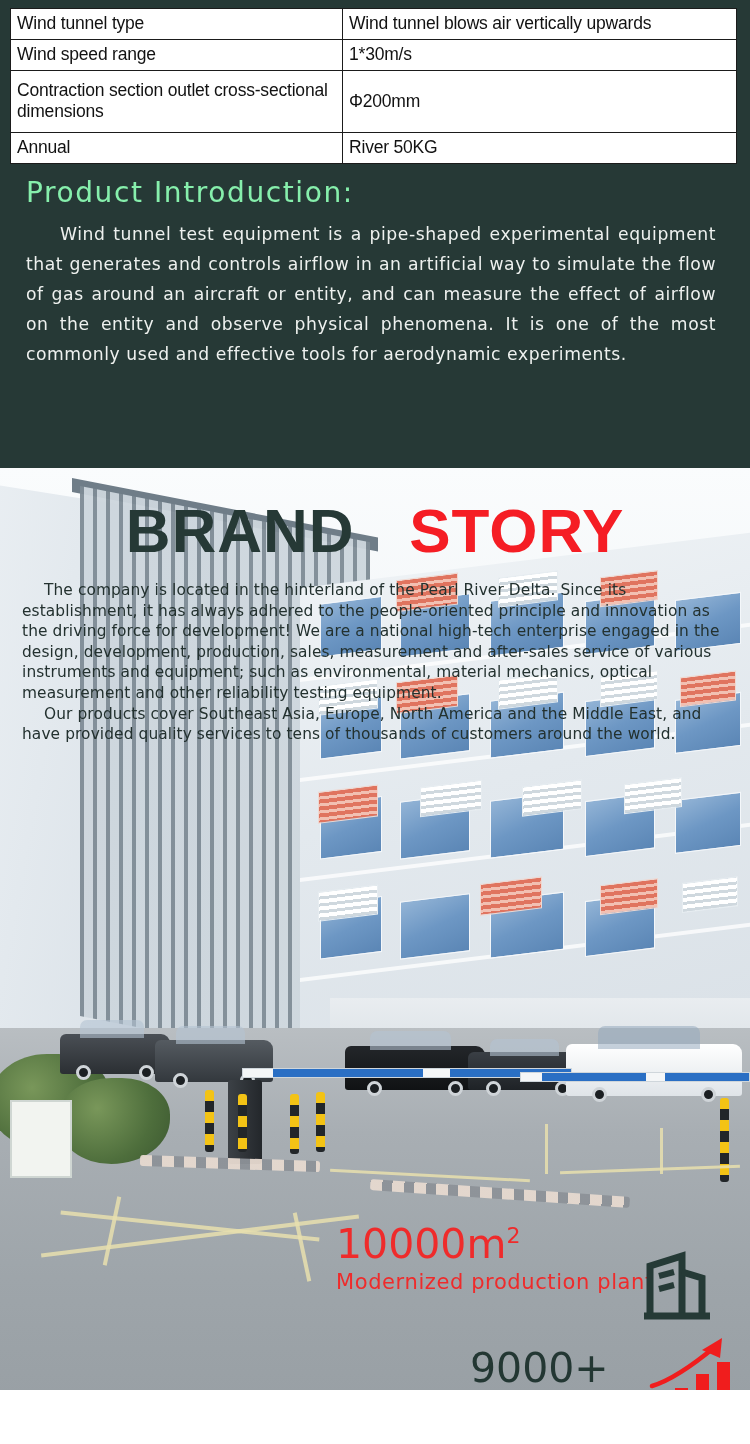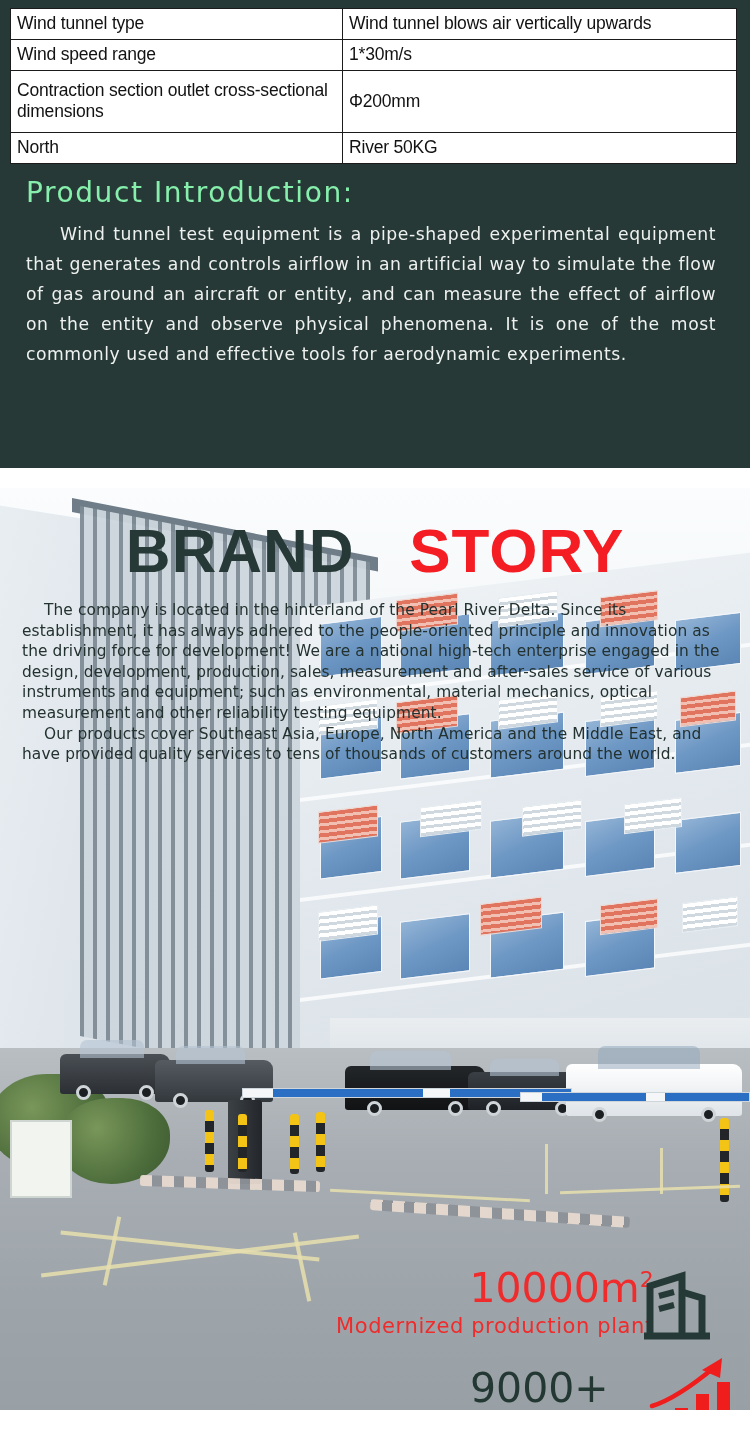--- a/index.html
+++ b/index.html
@@ -76,21 +76,20 @@
     padding-right: 8px;
   }
 
   
   .light-section {
     position: relative;
     width: 750px;
     height: 922px;
     background: linear-gradient(180deg,#f6f8fa 0%,#f4f7f9 55%,#f2f5f7 100%);
     overflow: hidden;
-    margin-top: 20px;
   }
 
   .brand-title {
     position: relative;
     z-index: 4;
     text-align: center;
     padding-top: 32px;
     font-size: 62px;
     font-weight: 700;
     letter-spacing: 1px;
@@ -271,21 +270,21 @@
   .stat-cap {
     font-family: "DejaVu Sans", sans-serif;
     font-size: 21px;
     letter-spacing: 0.6px;
     margin-top: 5px;
     white-space: nowrap;
   }
   .red  { color: #ef2b2b; }
   .dark { color: #233733; }
 
-  .stat-plant { left: 336px; top: 780px; text-align: right; }
+  .stat-plant { left: 336px; top: 756px; text-align: left; }
   .stat-output { left: 470px; top: 880px; text-align: left; }
 
   .icon-building { position: absolute; left: 640px; top: 782px; }
   .icon-growth   { position: absolute; left: 648px; top: 866px; }
 
   
   .bottom-strip {
     position: absolute;
     left: 0; bottom: 0; width: 750px; height: 14px;
     background: #20211f;
@@ -306,21 +305,21 @@
         </tr>
         <tr class="row-norm">
           <td class="col-label">Wind speed range</td>
           <td class="col-value">1*30m/s</td>
         </tr>
         <tr class="row-tall">
           <td class="col-label">Contraction section outlet cross-sectional dimensions</td>
           <td class="col-value">Φ200mm</td>
         </tr>
         <tr class="row-norm">
-          <td class="col-label">North</td>
+          <td class="col-label">Annual</td>
           <td class="col-value">River 50KG</td>
         </tr>
       </tbody>
     </table>
 
     <div class="intro-wrap">
       <h2 class="intro-title">Product Introduction:</h2>
       <p class="intro-body">Wind tunnel test equipment is a pipe-shaped experimental equipment that generates and controls airflow in an artificial way to simulate the flow of gas around an aircraft or entity, and can measure the effect of airflow on the entity and observe physical phenomena. It is one of the most commonly used and effective tools for aerodynamic experiments.</p>
     </div>
   </section>

